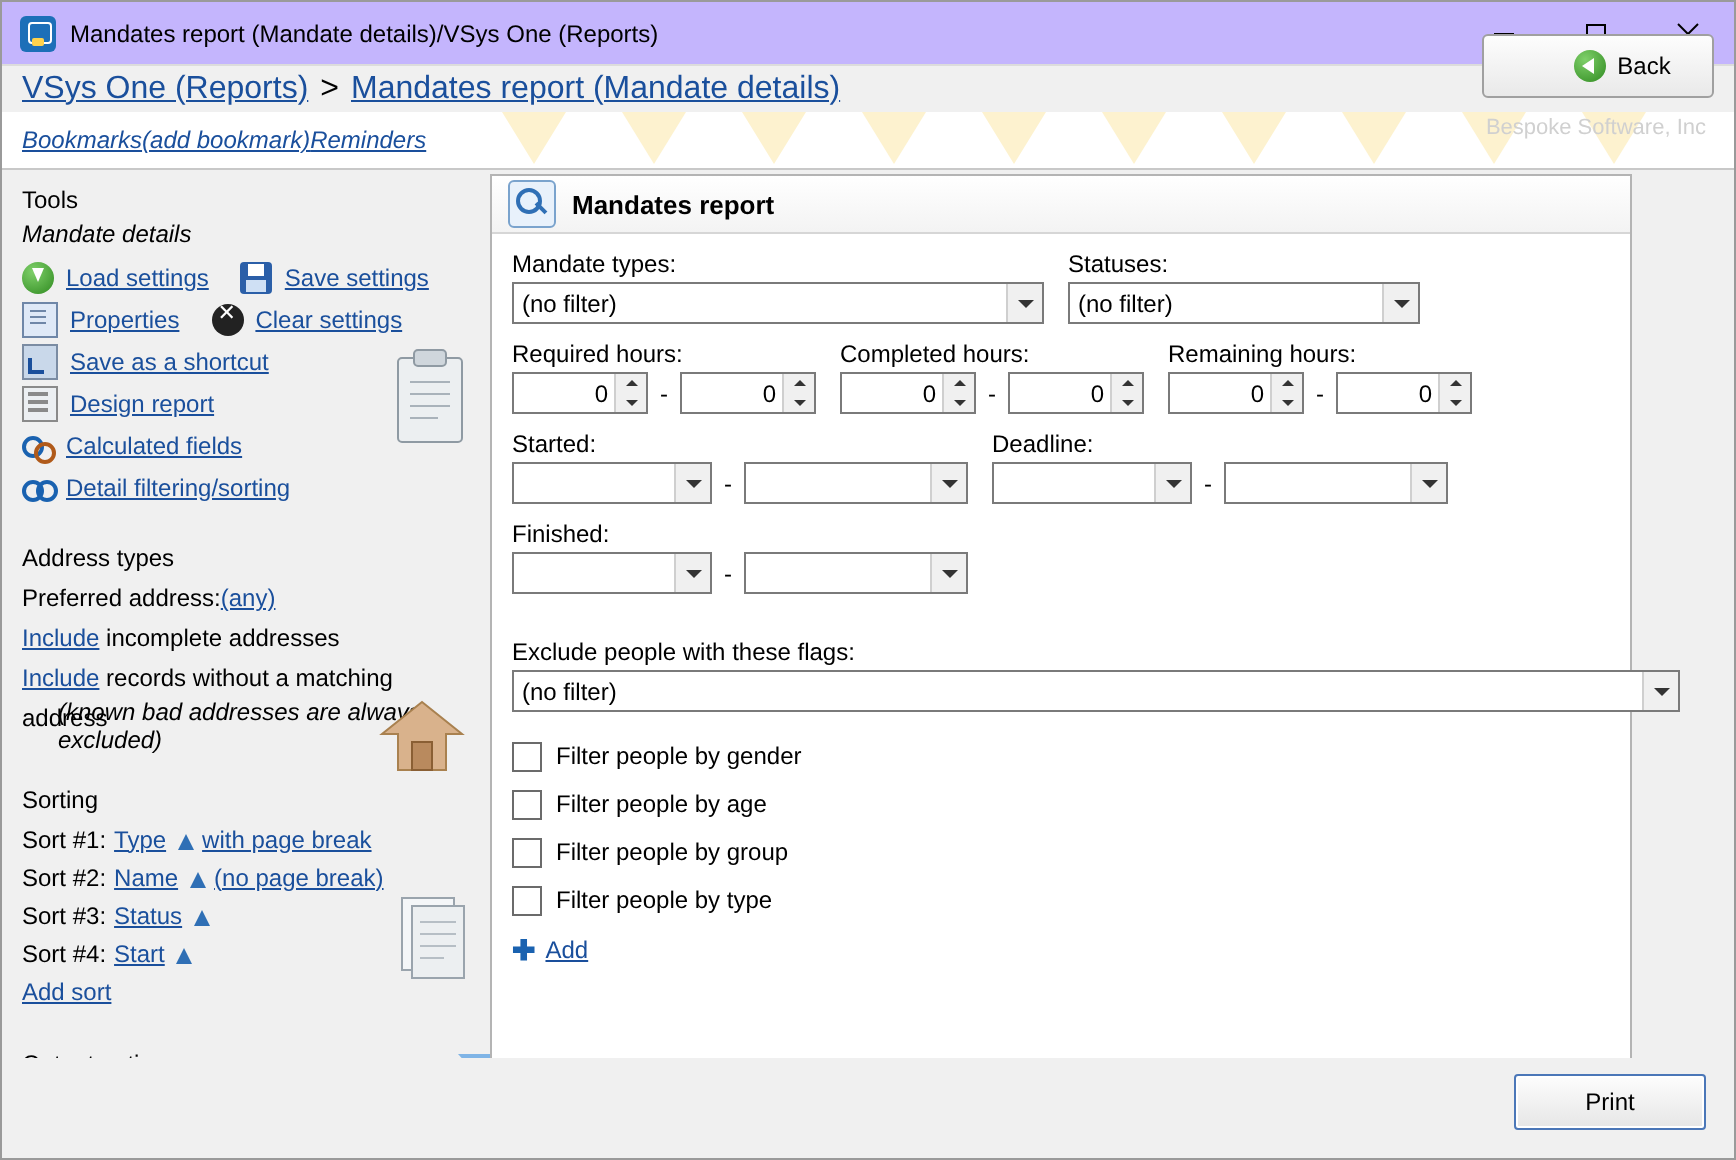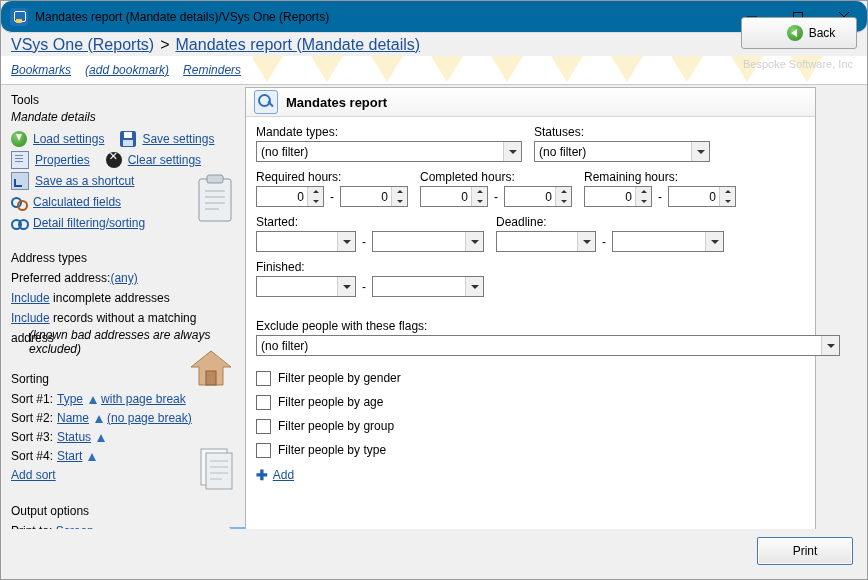--- a/index.html
+++ b/index.html
@@ -20,25 +20,24 @@
     width: 868px;
     height: 580px;
     background: #f0f0f0;
     border: 1px solid #9a9a9a;
     box-sizing: border-box;
     overflow: hidden;
   }
   
   .titlebar {
     height: 31px;
-    background: #0369a1;
+    background: #c4b5fd;
     display: flex;
     align-items: center;
     border-bottom: 1px solid #dcdcdc;
-    border-radius: 11px;
   }
   .title-icon {
     width: 18px;
     height: 18px;
     margin: 0 7px 0 9px;
     border-radius: 3px;
     background: #1d6fb8;
     position: relative;
     flex: none;
   }
@@ -127,21 +126,21 @@
     border-right: 16px solid transparent;
     border-top: 26px solid #fdf2cf;
   }
   .bookmarks {
     position: absolute;
     left: 10px;
     top: 0;
     height: 28px;
     display: flex;
     align-items: center;
-    gap: 14px;
+    gap: 0;
     background: #ffffff;
     padding-right: 12px;
     box-sizing: border-box;
   }
   .bm-link {
     color: #1a4f9c;
     text-decoration: underline;
     font-style: italic;
     cursor: pointer;
     font-size: 12px;
@@ -594,20 +593,24 @@
           <span class="ico ico-clear"></span>
           <span class="lnk">Clear settings</span>
         </span>
       </div>
 
       <div class="tool-row">
         <span class="ico ico-shortcut"></span>
         <span class="lnk">Save as a shortcut</span>
       </div>
       <div class="tool-row">
+        <span class="ico ico-design"></span>
+        <span class="lnk">Design report</span>
+      </div>
+      <div class="tool-row">
         <span class="ico ico-calc"></span>
         <span class="lnk">Calculated fields</span>
       </div>
       <div class="tool-row">
         <span class="ico ico-filter"></span>
         <span class="lnk">Detail filtering/sorting</span>
       </div>
 
       <div style="height:18px"></div>
       <div class="sec-title">Address types</div>

